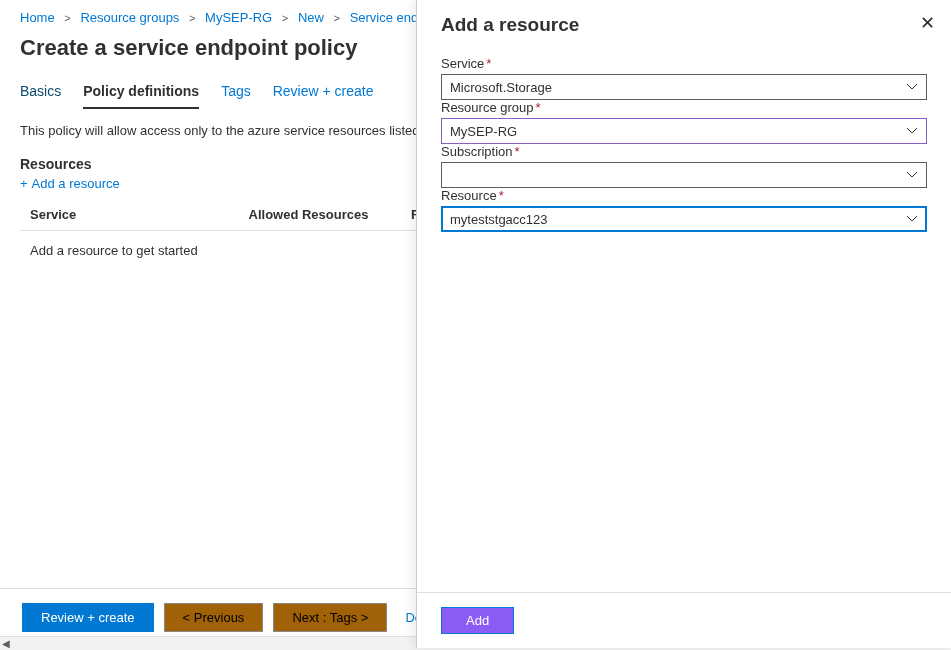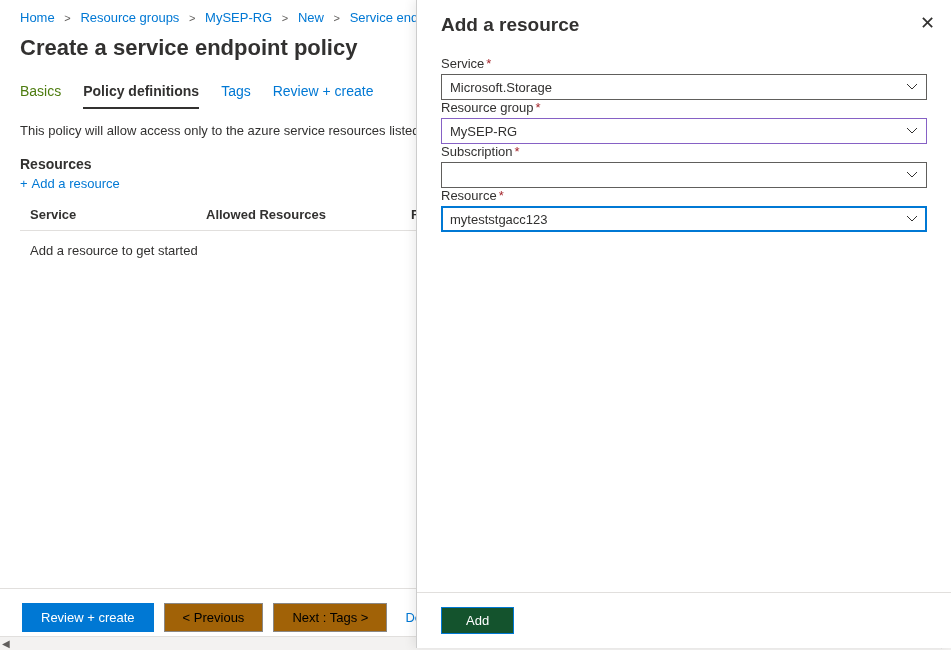--- a/index.html
+++ b/index.html
@@ -35,21 +35,21 @@
     gap: 22px;
     padding: 0 20px;
     border-bottom: none;
   }
   .tab {
     padding: 6px 0 8px 0;
     font-size: 14px;
     color: #0078d4;
     cursor: pointer;
   }
-  .tab.basics { color: #4d7c0f; }
+  .tab.basics { color: #0c4a6e; }
   .tab.active {
     color: #323130;
     border-bottom: 2px solid #323130;
     font-weight: 700;
   }
 
   .description {
     padding: 14px 20px 18px 20px;
     color: #323130;
     font-size: 13px;
@@ -77,21 +77,21 @@
     padding: 0 20px;
   }
   .table-header {
     display: flex;
     border-bottom: 1px solid #e1dfdd;
     padding: 6px 10px 8px 10px;
     font-weight: 600;
     font-size: 13px;
   }
   .col-service { width: 176px; }
-  .col-allowed { width: 205px; }
+  .col-allowed { width: 205px; text-align: center; }
   .col-region { flex: 1; }
   .table-row {
     padding: 12px 10px;
     color: #323130;
     font-size: 13px;
   }
 
   
   .bottom-bar {
     position: absolute;
@@ -199,21 +199,21 @@
   .chevron {
     width: 12px; height: 12px;
   }
   .chevron svg { display: block; }
 
   .panel-footer {
     border-top: 1px solid #e1dfdd;
     padding: 14px 24px;
   }
   .btn.add {
-    background: #14532d;
+    background: #8b5cf6;
     border: 1px solid #0078d4;
     color: #fff;
     padding: 5px 24px;
   }
 </style>
 </head>
 <body>
 
 <div class="breadcrumb">
   <a>Home</a>

